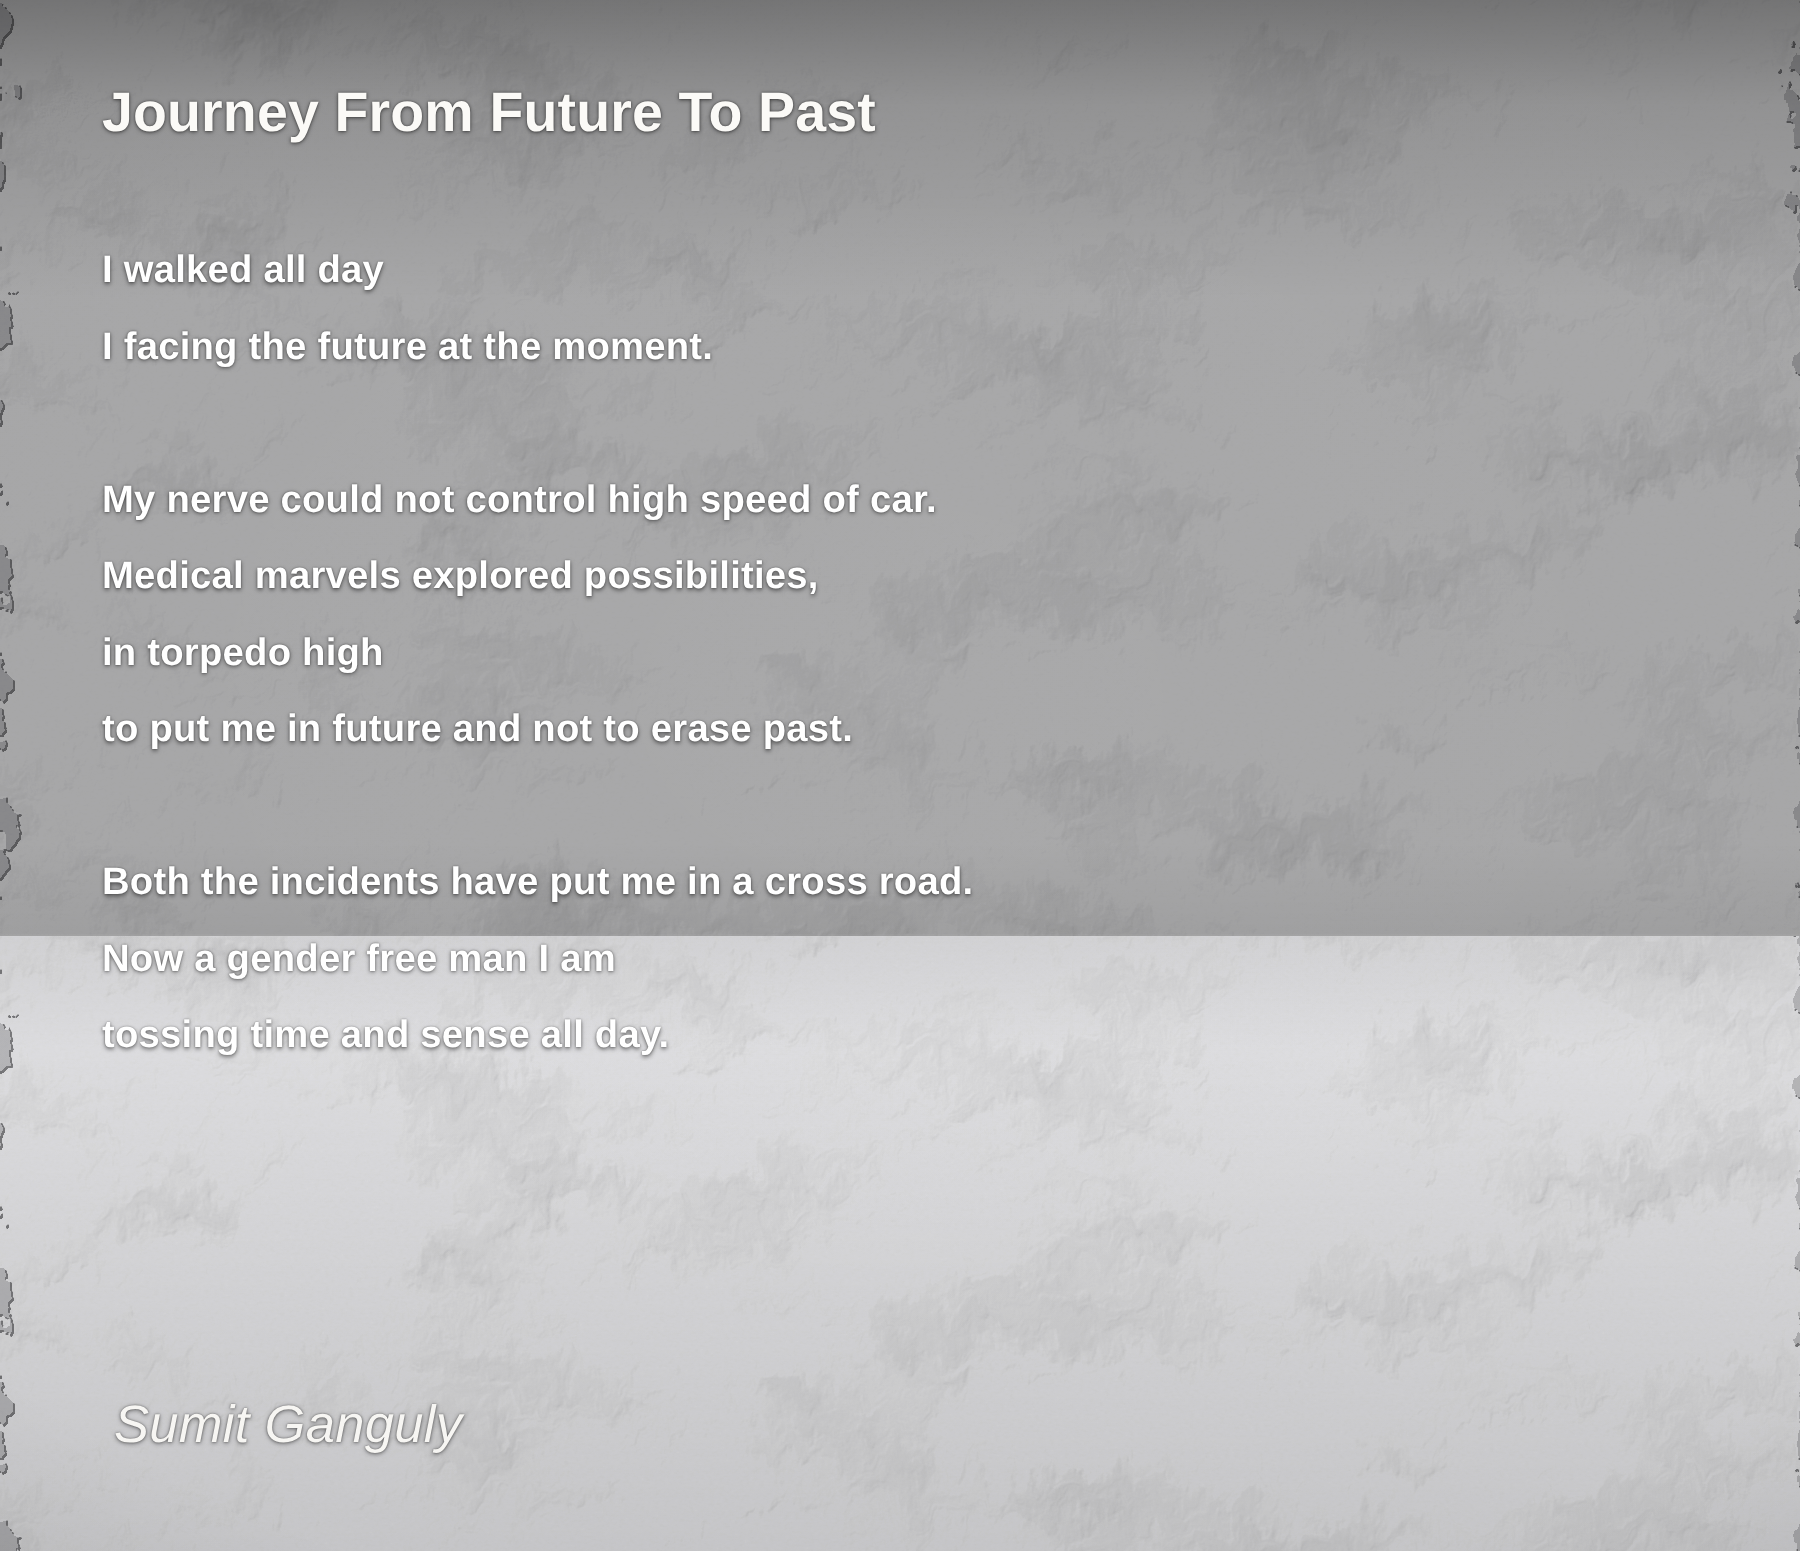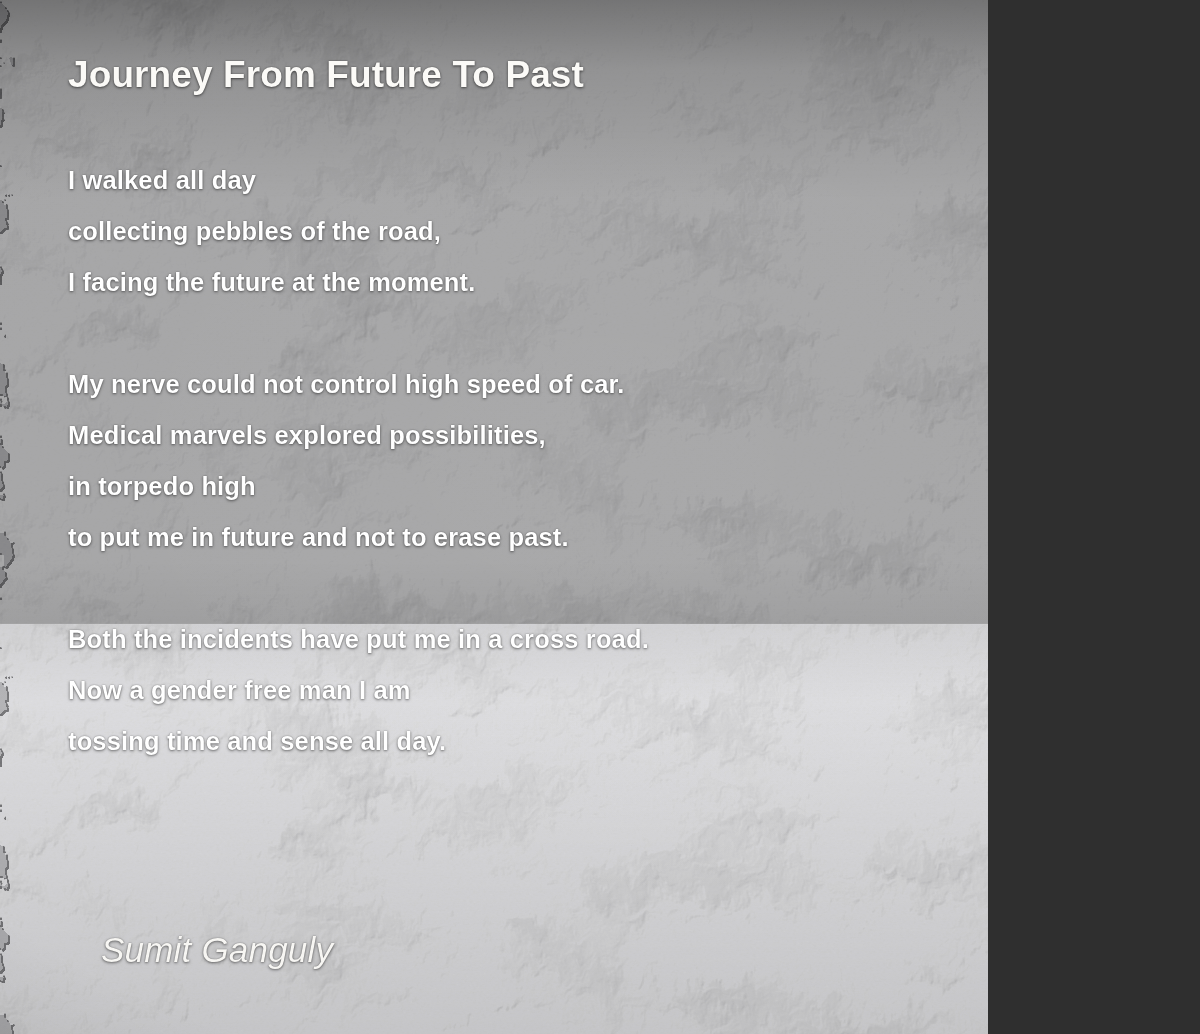--- a/index.html
+++ b/index.html
@@ -7,21 +7,21 @@
 
   html, body {
     width:1200px;
     height:1034px;
     overflow:hidden;
     background:#2f2f2f;
   }
 
   #poem-card {
     position:relative;
-    width:988px;
+    width:1200px;
     height:1034px;
     overflow:hidden;
     font-family:"Liberation Sans", sans-serif;
     background:#3b3b3b;
   }
 
   
   .bg-layer {
     position:absolute;
     left:0;
@@ -118,21 +118,20 @@
     position:absolute;
     left:76px;
     top:930px;
     font-size:35px;
     font-style:italic;
     font-weight:normal;
     color:#f7f6f3;
     white-space:nowrap;
     letter-spacing:0.2px;
     text-shadow:0 1px 3px rgba(0,0,0,0.5), 0 0 1px rgba(0,0,0,0.45);
-    margin-left:25px;
   }
 </style>
 </head>
 <body>
 
 <div id="poem-card">
 
   <div class="bg-layer bg-band" id="bg-band-top">
     <svg viewBox="0 0 1200 690" preserveAspectRatio="none" xmlns="http://www.w3.org/2000/svg">
       <defs>
@@ -199,21 +198,20 @@
 
   <div class="bg-layer" id="bg-shade"></div>
   <div class="bg-layer" id="bg-seam"></div>
 
   <div id="poem-content">
 
     <h1 id="poem-title">Journey From Future To Past</h1>
 
     <div id="poem-body">
         <div class="poem-line">I walked all day</div>
-        <div class="poem-line">collecting pebbles of the road,</div>
         <div class="poem-line">I facing the future at the moment.</div>
         <div class="poem-line blank"></div>
         <div class="poem-line">My nerve could not control high speed of car.</div>
         <div class="poem-line">Medical marvels explored possibilities,</div>
         <div class="poem-line">in torpedo high</div>
         <div class="poem-line">to put me in future and not to erase past.</div>
         <div class="poem-line blank"></div>
         <div class="poem-line">Both the incidents have put me in a cross road.</div>
         <div class="poem-line">Now a gender free man I am</div>
         <div class="poem-line">tossing time and sense all day.</div>

